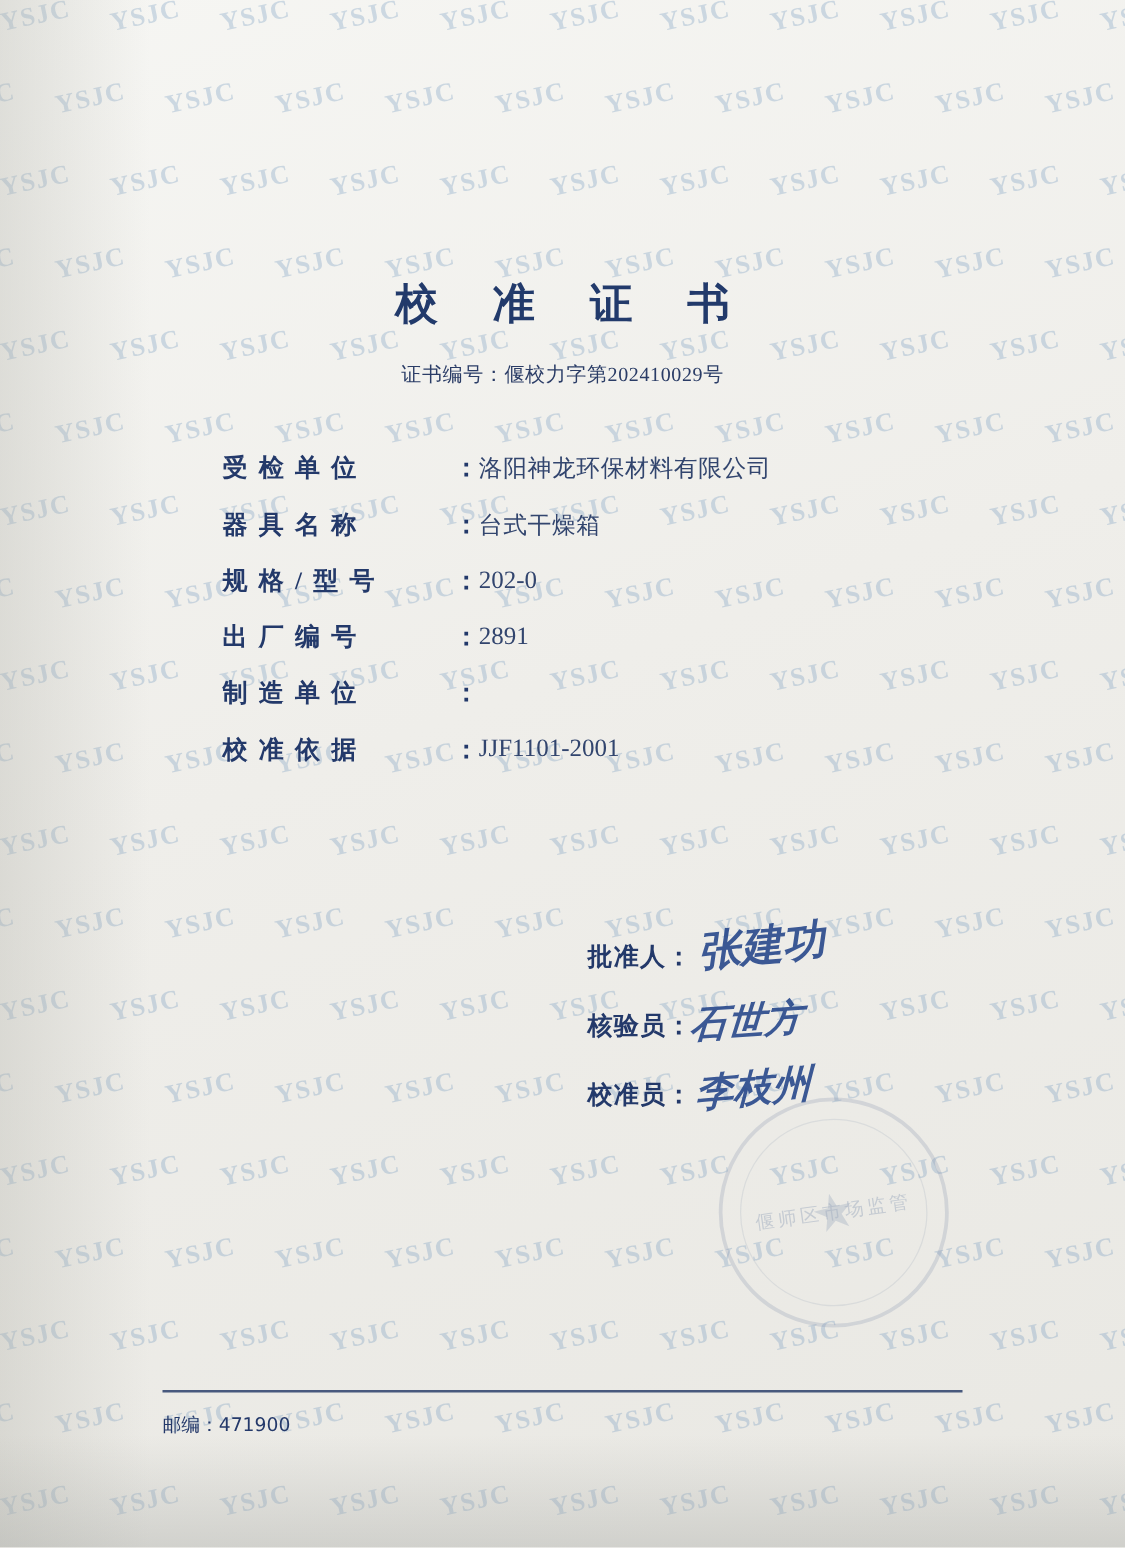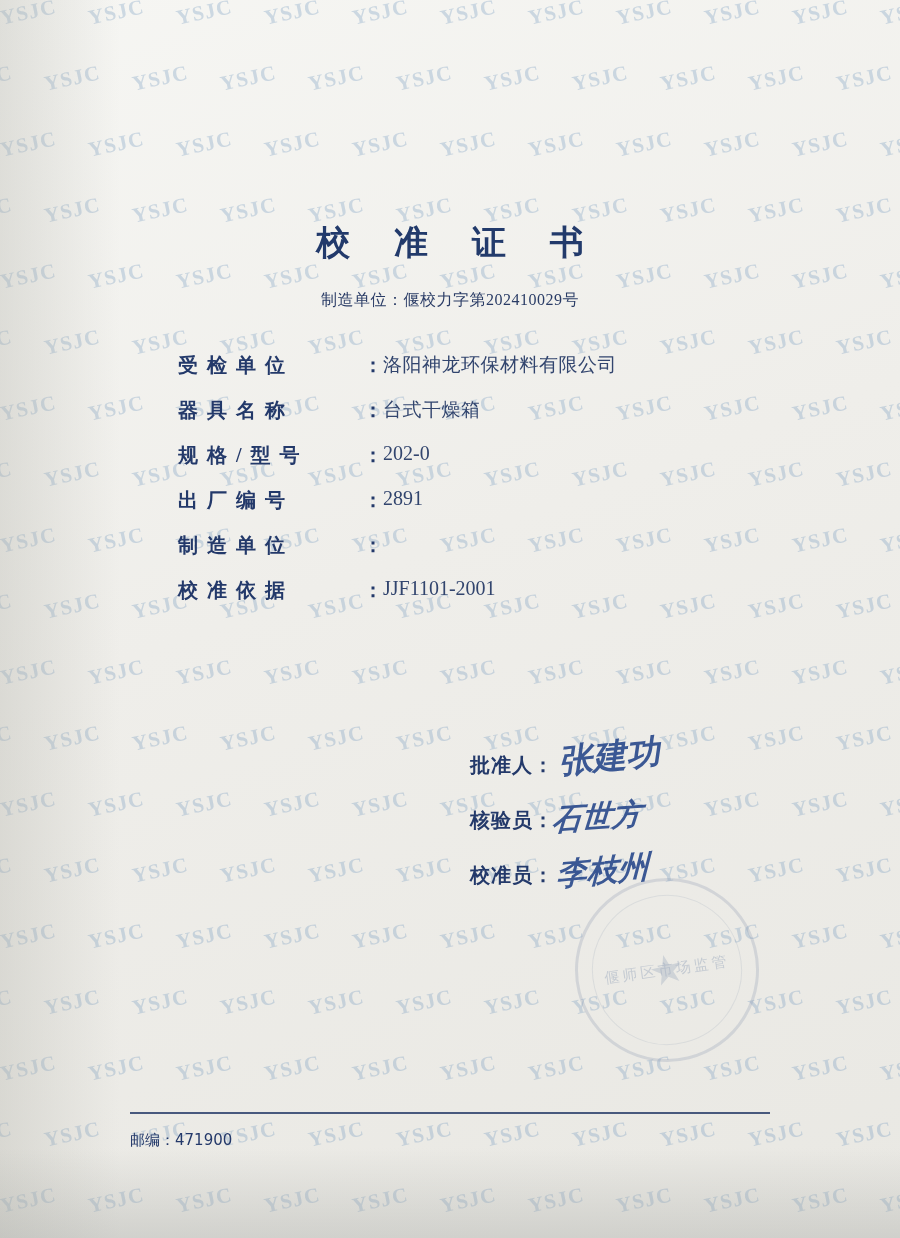--- a/index.html
+++ b/index.html
@@ -99,21 +99,21 @@
   }
   
   .fields {
     position: absolute;
     top: 352px;
     left: 178px;
     width: 620px;
   }
   .field-row {
     display: flex;
-    align-items: flex-start;
+    align-items: center;
     height: 45px;
   }
   .field-label {
     width: 205px;
     font-size: 20px;
     font-weight: 600;
     color: #23396a;
     display: flex;
     justify-content: space-between;
   }
@@ -475,21 +475,21 @@
       <span class="wm" style="left: 704px; top: 1188px;">YSJC</span>
       <span class="wm" style="left: 792px; top: 1188px;">YSJC</span>
       <span class="wm" style="left: 880px; top: 1188px;">YSJC</span>
     </div>
   <div class="shade-left"></div>
   <div class="shade-bottom"></div>
 
   <div class="content">
 
     <div class="doc-title">校 准 证 书</div>
-    <div class="cert-no">制造单位：偃校力字第202410029号</div>
+    <div class="cert-no">证书编号：偃校力字第202410029号</div>
 
     <div class="fields">
 
       <div class="field-row">
         <div class="field-label">
           <span class="lbl-text">受检单位</span>
           <span class="colon">：</span>
         </div>
         <div class="field-value">洛阳神龙环保材料有限公司</div>
       </div>

